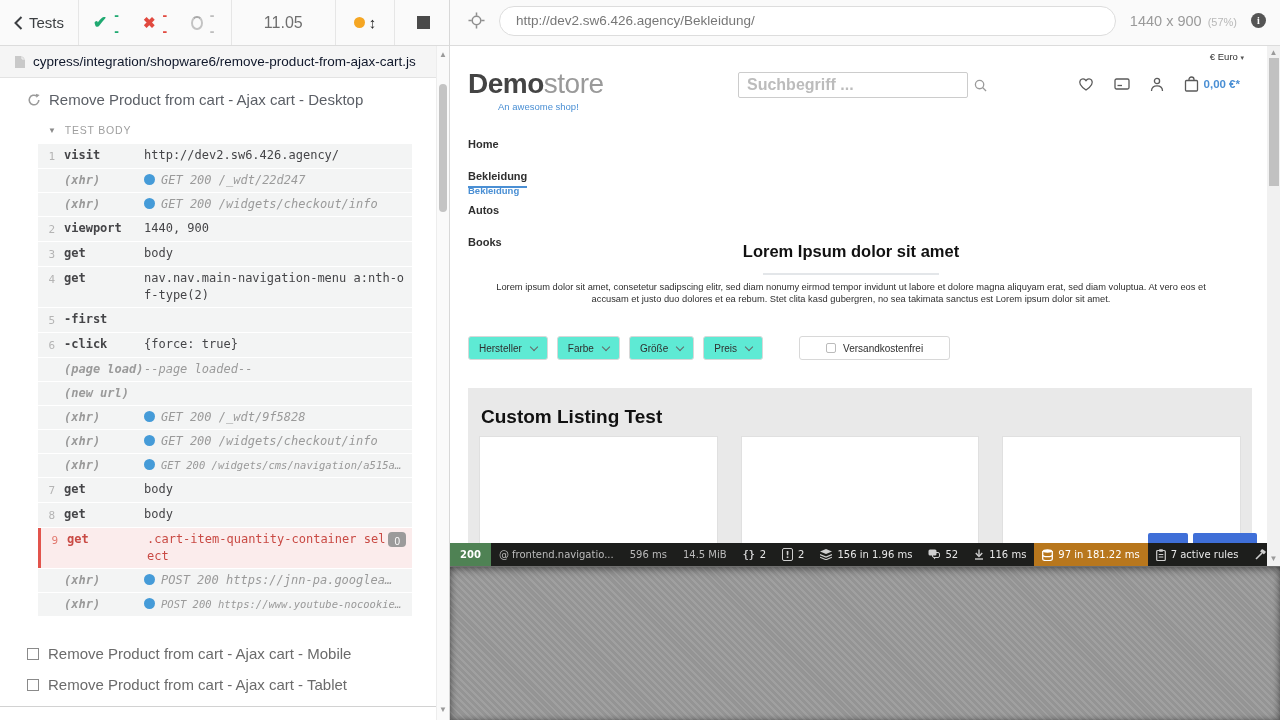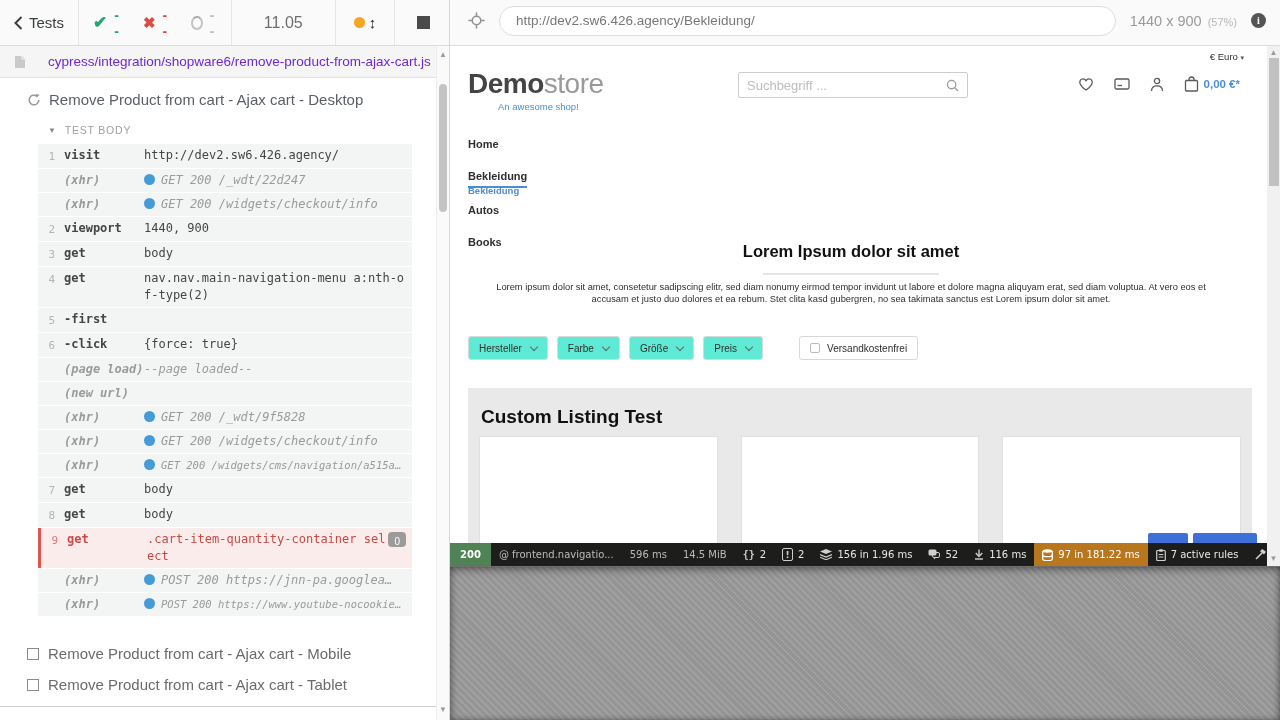--- a/index.html
+++ b/index.html
@@ -26,21 +26,21 @@
     border-top-color:#a9a9a9; display:inline-block; }
   .duration { color:#6e6e6e; font-size:16px; padding:0 18px; }
   .scroll-ctl { gap:4px; padding:0 18px; }
   .dot-orange { width:11px; height:11px; border-radius:50%; background:#f5a623; display:inline-block; }
   .updown { color:#2d2d2d; font-size:15px; font-weight:bold; }
   .stop-btn { width:13px; height:13px; background:#4a4a4a; display:inline-block; margin:0 8px; cursor:pointer; }
 
   .spec-header { height:32px; background:#f5f5f5; border-bottom:1px solid #e3e3e3;
     display:flex; align-items:center; padding:0 14px; gap:7px; flex-shrink:0; }
   .spec-header svg { color:#b7b7b7; flex-shrink:0; }
-  .spec-link { color:#6d28d9; font-size:13.5px; cursor:pointer; white-space:nowrap; overflow:hidden;margin-left:15px; }
+  .spec-link { color:#0f172a; font-size:13.5px; cursor:pointer; white-space:nowrap; overflow:hidden; }
 
   .suite-area { flex:1; overflow:hidden; position:relative; background:#fff; }
   .test-title { display:flex; align-items:center; gap:8px; padding:13px 0 8px 27px;
     color:#5b5f66; font-size:15px; }
   .test-title svg { color:#9a9a9a; }
   .section-label { display:flex; align-items:center; gap:8px; padding:8px 0 6px 48px;
     color:#9e9e9e; font-size:10.5px; letter-spacing:0.8px; cursor:pointer; }
   .tri { font-size:8px; color:#8b8b8b; }
 
   .cmd-list { margin:2px 37px 0 38px; }
@@ -94,22 +94,22 @@
 
   
   .currency { position:absolute; top:5px; right:36px; font-size:9.5px; color:#2f2f2f; cursor:pointer; }
   .currency .car { font-size:7px; color:#555; }
   .logo { position:absolute; top:22px; left:18px; font-size:28px; letter-spacing:-0.5px; cursor:pointer; }
   .logo .b { font-weight:bold; color:#444; }
   .logo .l { color:#9a9a9a; }
   .tagline { position:absolute; top:55px; left:48px; font-size:9.5px; color:#4a8fd4; }
   .searchbox { position:absolute; top:26px; left:288px; width:230px; height:26px;
     border:1px solid #ccc; border-radius:2px; background:#fff; display:flex; align-items:center; }
-  .searchbox input { flex:1; border:none; outline:none; font-size:13px; color:#555;
-    padding:0 8px; background:transparent; font-family:"Liberation Sans",sans-serif; }
+  .searchbox input { flex:1; border:none; outline:none; font-size:16px; color:#555;
+    padding:0 8px; background:transparent; font-family:"Liberation Sans",sans-serif;font-weight:bold; }
   .searchbox input::placeholder { color:#bcbcbc; }
   .searchbox svg { color:#9a9a9a; margin-right:8px; flex-shrink:0; cursor:pointer; }
   .header-actions { position:absolute; top:30px; right:40px; display:flex; align-items:center; gap:20px; }
   .header-actions .act { color:#5a5a5a; cursor:pointer; display:flex; align-items:center; gap:5px; }
   .cart-total { color:#4a8fd4; font-size:11.5px; font-weight:bold; }
 
   .store-nav { position:absolute; top:92px; left:18px; display:flex; gap:16px;flex-direction:column; }
   .nav-item { font-size:11px; color:#2f2f2f; padding-bottom:4px; cursor:pointer; font-weight:bold; }
   .nav-item.active { border-bottom:2px solid #4a8fd4; }
 
@@ -121,21 +121,21 @@
   .cms-divider { position:absolute; top:227px; left:313px; width:176px; height:2px; background:#e3e6e9; }
   .cms-para { position:absolute; top:236px; left:38px; width:726px; text-align:center;
     font-size:9.3px; line-height:11.5px; color:#2f2f2f; }
 
   .filters { position:absolute; top:290px; left:18px; display:flex; gap:9px; align-items:center; }
   .filter-btn { border:1px solid #d8d8d8; border-radius:3px; background:#5eead4; height:24px;
     display:flex; align-items:center; gap:9px; padding:0 10px; font-size:10px; color:#2f2f2f; cursor:pointer; }
   .chev { width:6px; height:6px; border-right:1.4px solid #666; border-bottom:1.4px solid #666;
     transform:rotate(45deg); margin-top:-3px; }
   .free-ship { border:1px solid #d8d8d8; border-radius:3px; background:#fff; height:24px;
-    display:flex; align-items:center; gap:7px; padding:0 10px; font-size:10px; color:#2f2f2f;
+    display:flex; align-items:center; gap:7px; padding:0 26px; font-size:10px; color:#2f2f2f;
     margin-left:27px; cursor:pointer; }
   .free-ship .cb { width:10px; height:10px; border:1px solid #bbb; border-radius:2px; background:#fff; }
 
   .listing { position:absolute; top:342px; left:18px; right:28px; height:200px; background:#e9e9e9; }
   .listing-title { padding:18px 13px 8px 13px; font-size:19px; font-weight:bold; color:#111; }
   .cards { display:flex; gap:23px; padding:0 11px; }
   .card { width:239px; height:160px; background:#fff; border:1px solid #e0e0e0; cursor:pointer; }
 
   .consent-btns { position:absolute; bottom:23px; right:23px; display:flex; gap:5px; }
   .consent-btns .bb { height:10px; background:#3f6fd8; border-radius:2px 2px 0 0; cursor:pointer; }

